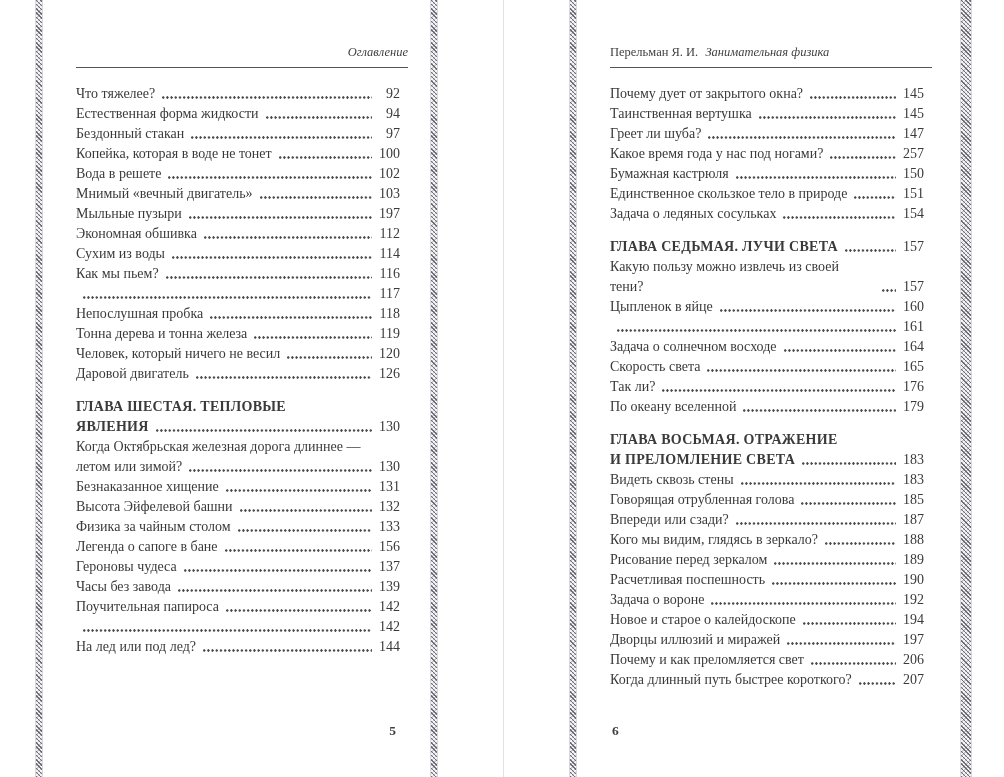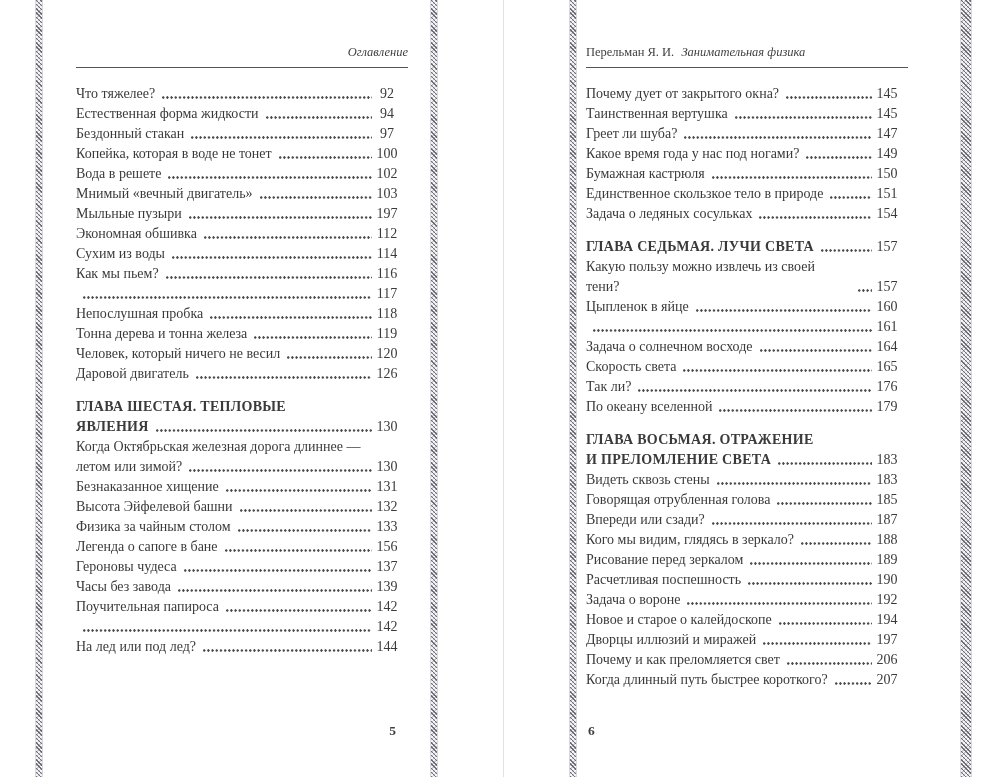--- a/index.html
+++ b/index.html
@@ -25,41 +25,41 @@
     border-left:1px solid #d8d8dc;border-right:1px solid #d8d8dc;
   }
   .band-1{left:35px;}
   .band-2{left:430px;}
   .band-3{left:569px;}
   .band-4{left:960px;width:12px;}
   .seam{position:absolute;top:0;bottom:0;left:503px;width:1px;background:var(--seam);}
 
   .page{position:absolute;top:44px;height:710px;}
   .page-left{left:76px;width:332px;}
-  .page-right{left:586px;width:322px;}
+  .page-right{left:610px;width:322px;}
 
   .running-head{
     font-size:12.5px;line-height:16px;padding-bottom:7px;
     border-bottom:1px solid var(--rule);color:#3f3f3f;
   }
   .rh-right{text-align:right;}
   .italic{font-style:italic;}
   .running-head .book-title{margin-left:4px;}
 
   .toc{margin-top:16px;font-size:14px;line-height:20px;}
   .entry{color:var(--text);}
   .entry .row{display:flex;align-items:flex-end;}
   .entry .title{flex:0 1 auto;white-space:normal;}
   .entry .leader{
     flex:1 1 auto;min-width:14px;height:5px;
     margin:0 2px 4px 7px;
     background-image:radial-gradient(circle at 1.2px 2.5px, #4c4c4c 1px, transparent 1.4px);
     background-size:4.2px 5px;background-repeat:repeat-x;background-position:0 0;
   }
-  .entry .num{flex:0 0 auto;min-width:34px;text-align:center;padding-right:8px;}
+  .entry .num{flex:0 0 auto;min-width:34px;text-align:right;padding-right:8px;}
   .entry .line1{white-space:nowrap;}
   .entry.chapter{margin-top:13px;font-weight:bold;letter-spacing:.3px;}
   .entry.chapter .num, .entry.chapter .leader{font-weight:normal;letter-spacing:0;}
 
   .folio{position:absolute;top:679px;font-size:13.5px;font-weight:bold;color:#3f3f3f;}
   .folio-right{right:0;padding-right:12px;}
   .folio-left{left:2px;}
 </style>
 </head>
 <body>
@@ -286,21 +286,21 @@
           <div class="row">
             <span class="title">Греет ли шуба?</span>
             <span class="leader"></span>
             <span class="num">147</span>
           </div>
         </div>
         <div class="entry">
           <div class="row">
             <span class="title">Какое время года у нас под ногами?</span>
             <span class="leader"></span>
-            <span class="num">149</span>
+            <span class="num">257</span>
           </div>
         </div>
         <div class="entry">
           <div class="row">
             <span class="title">Бумажная кастрюля</span>
             <span class="leader"></span>
             <span class="num">150</span>
           </div>
         </div>
         <div class="entry">

